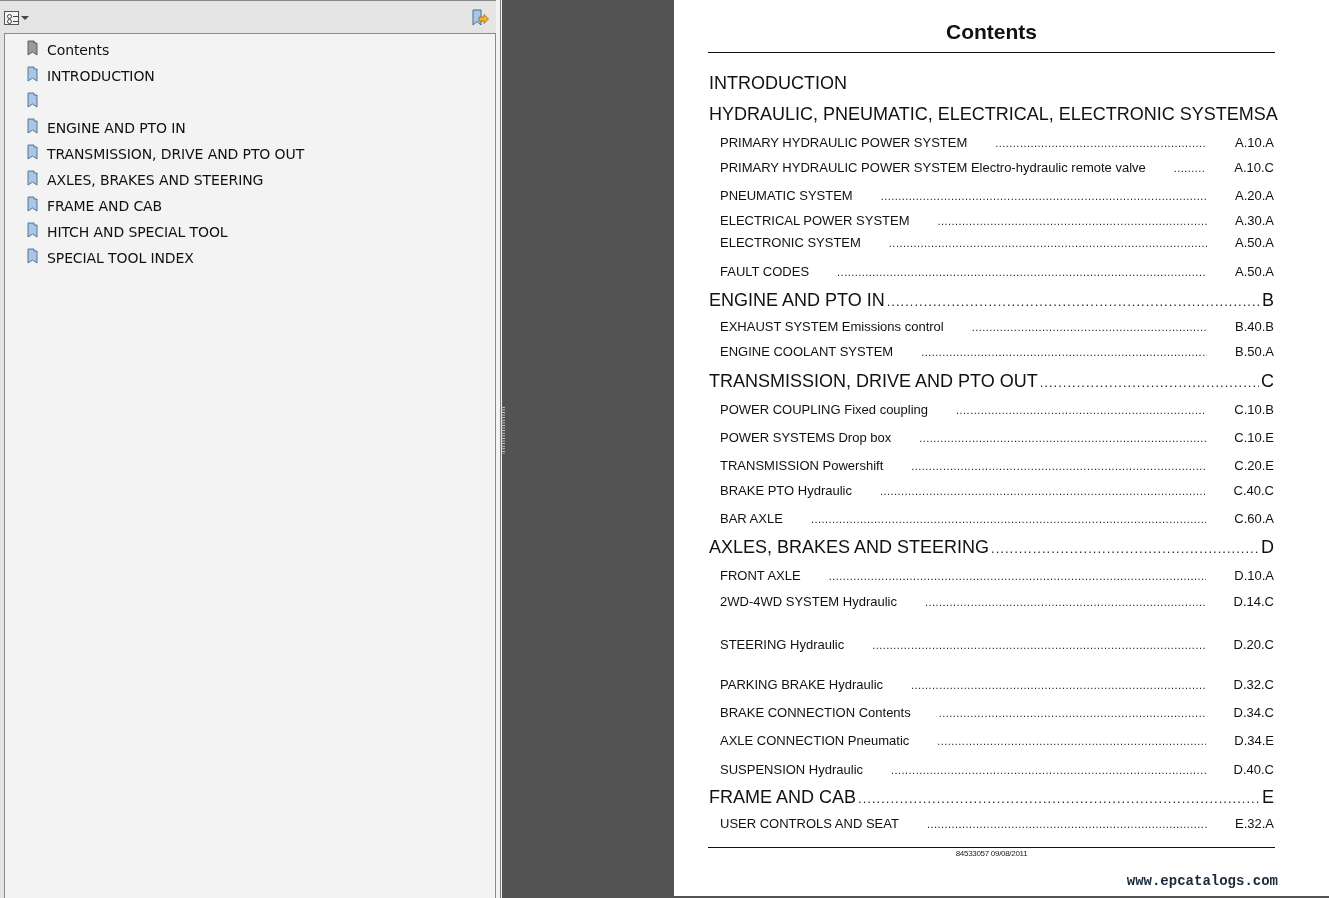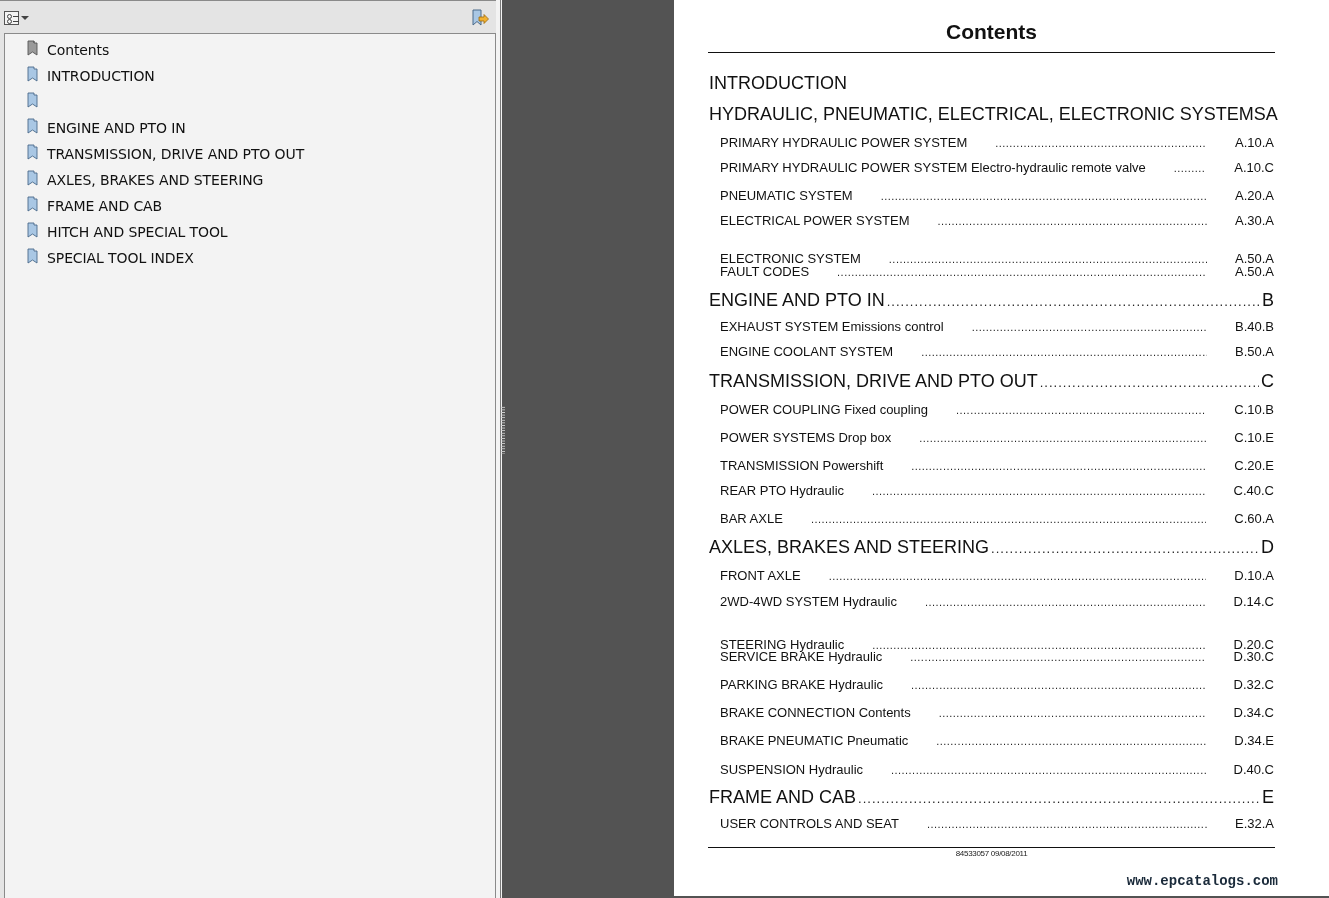--- a/index.html
+++ b/index.html
@@ -211,21 +211,21 @@
     <div class="row sub" style="top:188px">
         <span class="t">PNEUMATIC SYSTEM</span>
         <span class="dots"></span>
         <span class="p">A.20.A</span>
       </div>
     <div class="row sub" style="top:213px">
         <span class="t">ELECTRICAL POWER SYSTEM</span>
         <span class="dots"></span>
         <span class="p">A.30.A</span>
       </div>
-    <div class="row sub" style="top:251px">
+    <div class="row sub" style="top:235px">
         <span class="t">ELECTRONIC SYSTEM</span>
         <span class="dots"></span>
         <span class="p">A.50.A</span>
       </div>
     <div class="row sub" style="top:264px">
         <span class="t">FAULT CODES</span>
         <span class="dots"></span>
         <span class="p">A.50.A</span>
       </div>
 
@@ -259,21 +259,21 @@
         <span class="t">POWER SYSTEMS Drop box</span>
         <span class="dots"></span>
         <span class="p">C.10.E</span>
       </div>
     <div class="row sub" style="top:458px">
         <span class="t">TRANSMISSION Powershift</span>
         <span class="dots"></span>
         <span class="p">C.20.E</span>
       </div>
     <div class="row sub" style="top:483px">
-        <span class="t">REAR PTO Hydraulic</span>
+        <span class="t">BRAKE PTO Hydraulic</span>
         <span class="dots"></span>
         <span class="p">C.40.C</span>
       </div>
     <div class="row sub" style="top:511px">
         <span class="t">BAR AXLE</span>
         <span class="dots"></span>
         <span class="p">C.60.A</span>
       </div>
 
     <div class="row sec" style="top:537px">
@@ -289,37 +289,32 @@
     <div class="row sub" style="top:594px">
         <span class="t">2WD-4WD SYSTEM Hydraulic</span>
         <span class="dots"></span>
         <span class="p">D.14.C</span>
       </div>
     <div class="row sub" style="top:637px">
         <span class="t">STEERING Hydraulic</span>
         <span class="dots"></span>
         <span class="p">D.20.C</span>
       </div>
-    <div class="row sub" style="top:649px">
-        <span class="t">SERVICE BRAKE Hydraulic</span>
-        <span class="dots"></span>
-        <span class="p">D.30.C</span>
-      </div>
     <div class="row sub" style="top:677px">
         <span class="t">PARKING BRAKE Hydraulic</span>
         <span class="dots"></span>
         <span class="p">D.32.C</span>
       </div>
     <div class="row sub" style="top:705px">
         <span class="t">BRAKE CONNECTION Contents</span>
         <span class="dots"></span>
         <span class="p">D.34.C</span>
       </div>
     <div class="row sub" style="top:733px">
-        <span class="t">BRAKE PNEUMATIC Pneumatic</span>
+        <span class="t">AXLE CONNECTION Pneumatic</span>
         <span class="dots"></span>
         <span class="p">D.34.E</span>
       </div>
     <div class="row sub" style="top:762px">
         <span class="t">SUSPENSION Hydraulic</span>
         <span class="dots"></span>
         <span class="p">D.40.C</span>
       </div>
 
     <div class="row sec" style="top:787px">

